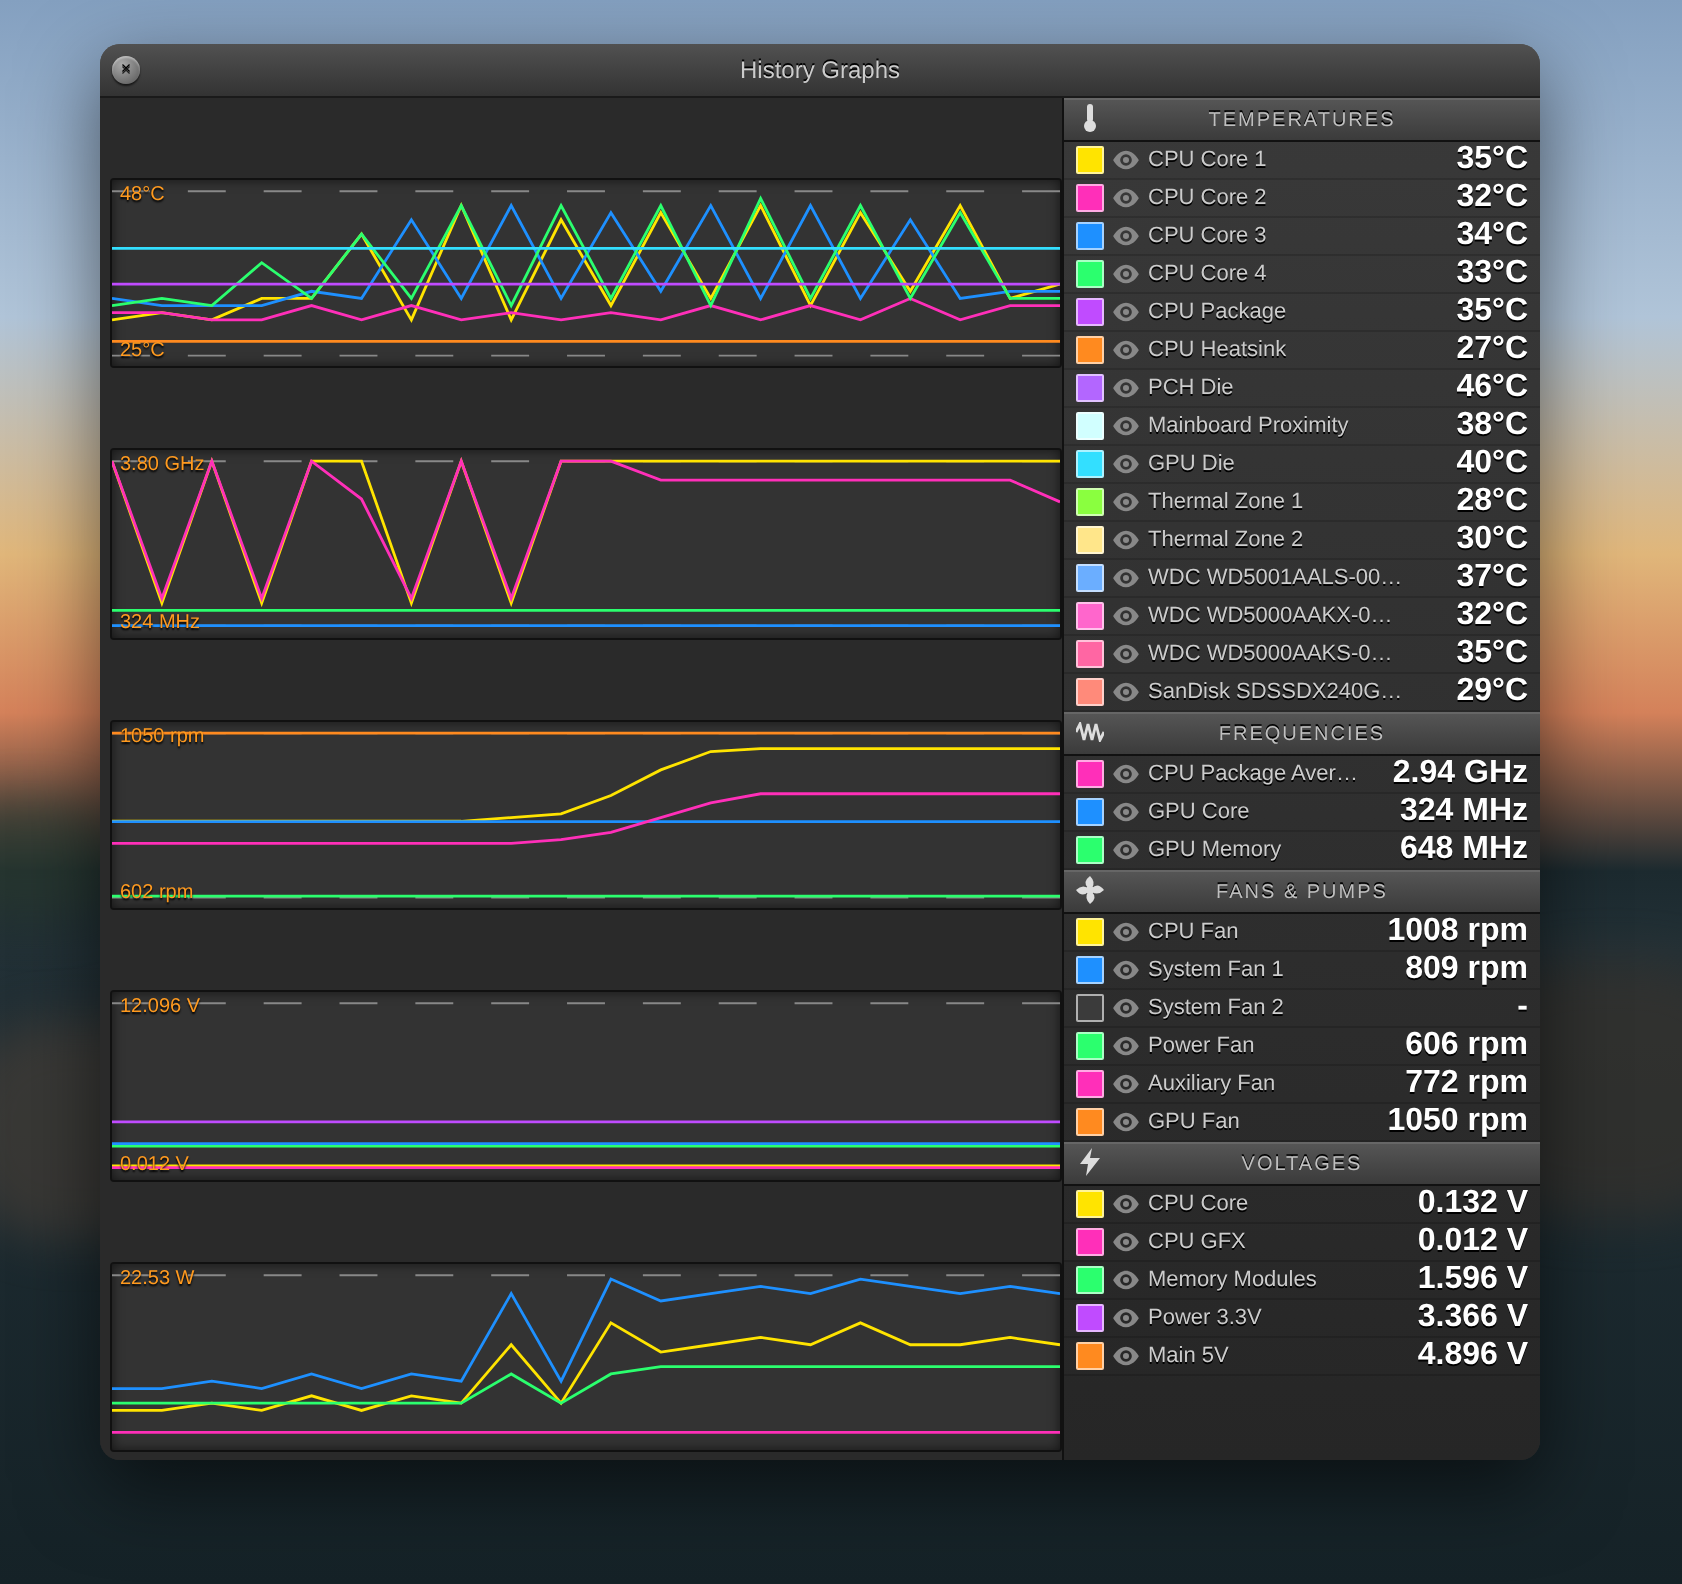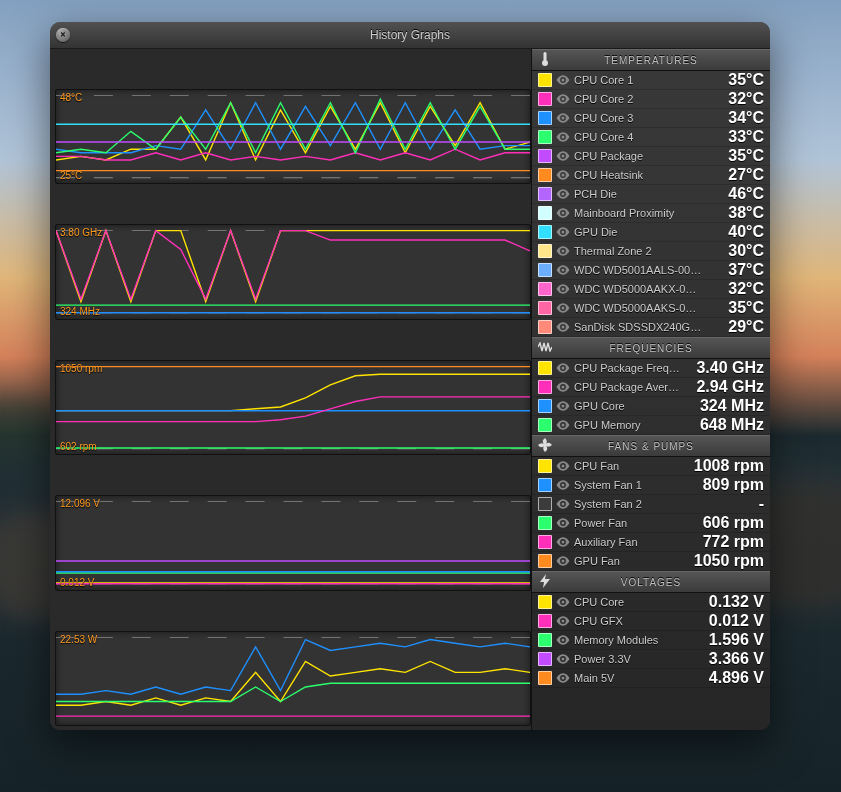--- a/index.html
+++ b/index.html
@@ -315,20 +315,31 @@
             <span class="eye">
               <svg viewBox="0 0 24 16">
                 <path d="M12 0C5 0 1 8 1 8s4 8 11 8 11-8 11-8S19 0 12 0zm0 13a5 5 0 1 1 0-10 5 5 0 0 1 0 10z" fill="#888"></path>
                 <circle cx="12" cy="8" r="2.6" fill="#888"></circle>
               </svg>
             </span>
             <span class="name">GPU Die</span>
             <span class="val">40°C</span>
           </div>
           <div class="row">
+            <span class="swatch" style="background:#8aff3f"></span>
+            <span class="eye">
+              <svg viewBox="0 0 24 16">
+                <path d="M12 0C5 0 1 8 1 8s4 8 11 8 11-8 11-8S19 0 12 0zm0 13a5 5 0 1 1 0-10 5 5 0 0 1 0 10z" fill="#888"></path>
+                <circle cx="12" cy="8" r="2.6" fill="#888"></circle>
+              </svg>
+            </span>
+            <span class="name">Thermal Zone 1</span>
+            <span class="val">28°C</span>
+          </div>
+          <div class="row">
             <span class="swatch" style="background:#ffe68a"></span>
             <span class="eye">
               <svg viewBox="0 0 24 16">
                 <path d="M12 0C5 0 1 8 1 8s4 8 11 8 11-8 11-8S19 0 12 0zm0 13a5 5 0 1 1 0-10 5 5 0 0 1 0 10z" fill="#888"></path>
                 <circle cx="12" cy="8" r="2.6" fill="#888"></circle>
               </svg>
             </span>
             <span class="name">Thermal Zone 2</span>
             <span class="val">30°C</span>
           </div>
@@ -379,31 +390,20 @@
         </div>
         <div class="section-header">
           <span class="hicon">
             <svg width="14" height="10" viewBox="0 0 14 10">
               <path d="M0 5 L2 1 L4 9 L6 1 L8 9 L10 1 L12 9 L14 5" stroke="#ddd" stroke-width="1.4" fill="none"></path>
             </svg>
           </span>
           <span>FREQUENCIES</span>
         </div>
         <div class="rows">
-          <div class="row">
-            <span class="swatch" style="background:#ffe400"></span>
-            <span class="eye">
-              <svg viewBox="0 0 24 16">
-                <path d="M12 0C5 0 1 8 1 8s4 8 11 8 11-8 11-8S19 0 12 0zm0 13a5 5 0 1 1 0-10 5 5 0 0 1 0 10z" fill="#888"></path>
-                <circle cx="12" cy="8" r="2.6" fill="#888"></circle>
-              </svg>
-            </span>
-            <span class="name">CPU Package Freq…</span>
-            <span class="val">3.40 GHz</span>
-          </div>
           <div class="row">
             <span class="swatch" style="background:#ff2fb9"></span>
             <span class="eye">
               <svg viewBox="0 0 24 16">
                 <path d="M12 0C5 0 1 8 1 8s4 8 11 8 11-8 11-8S19 0 12 0zm0 13a5 5 0 1 1 0-10 5 5 0 0 1 0 10z" fill="#888"></path>
                 <circle cx="12" cy="8" r="2.6" fill="#888"></circle>
               </svg>
             </span>
             <span class="name">CPU Package Aver…</span>
             <span class="val">2.94 GHz</span>

